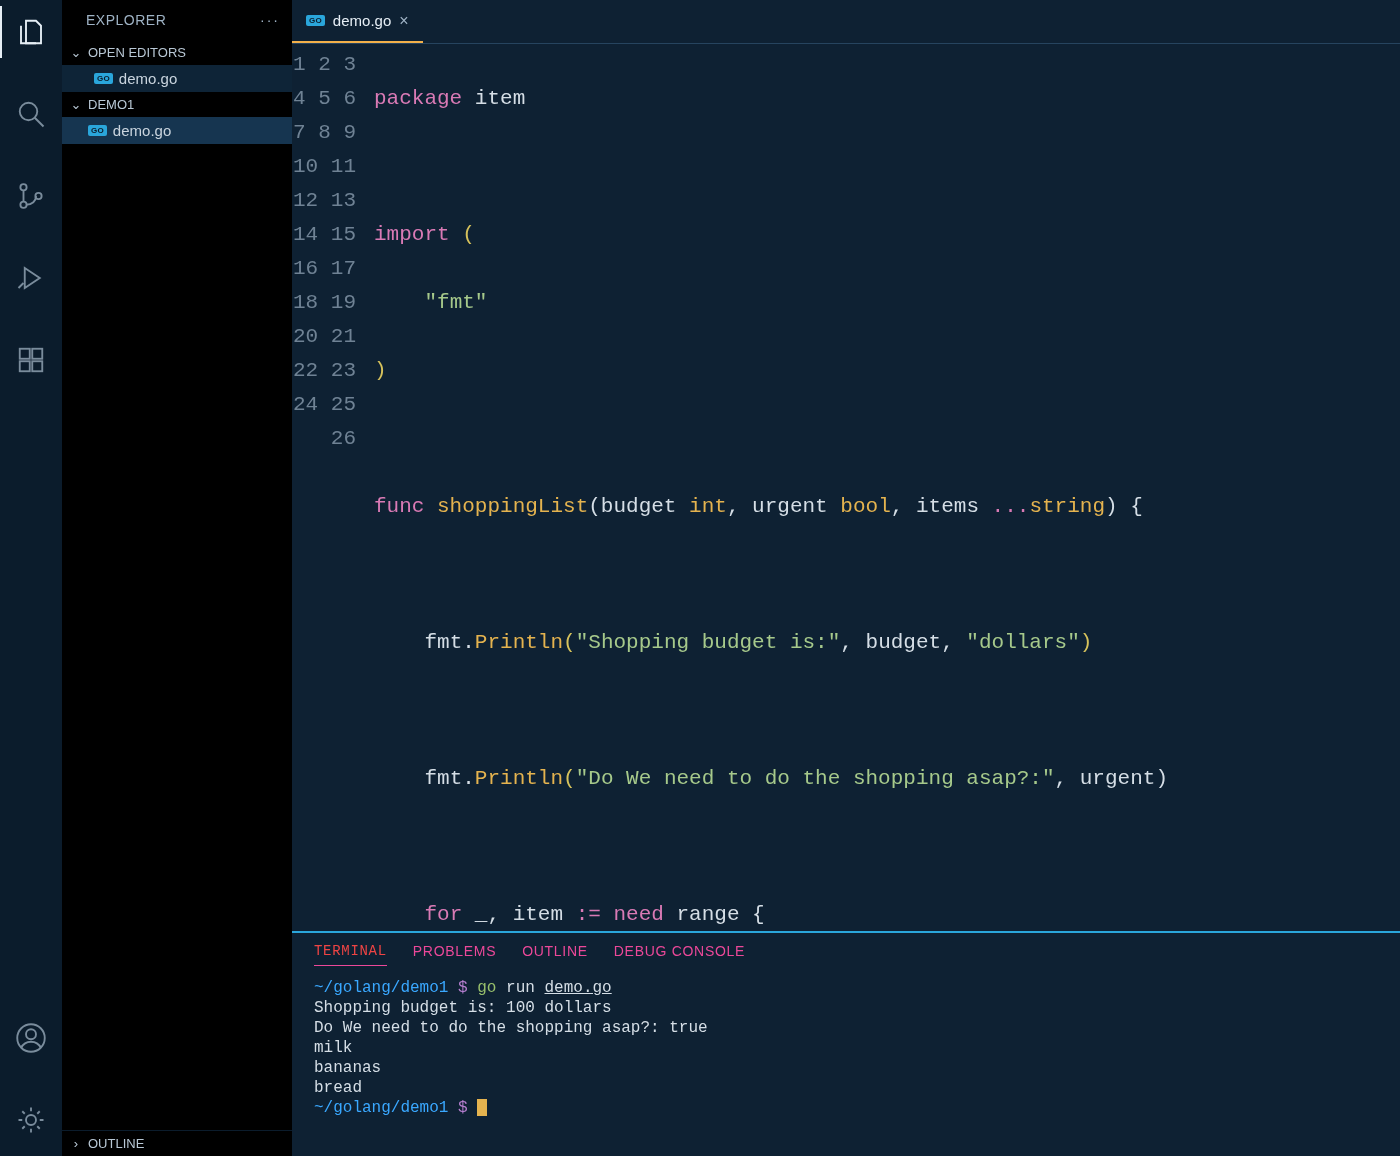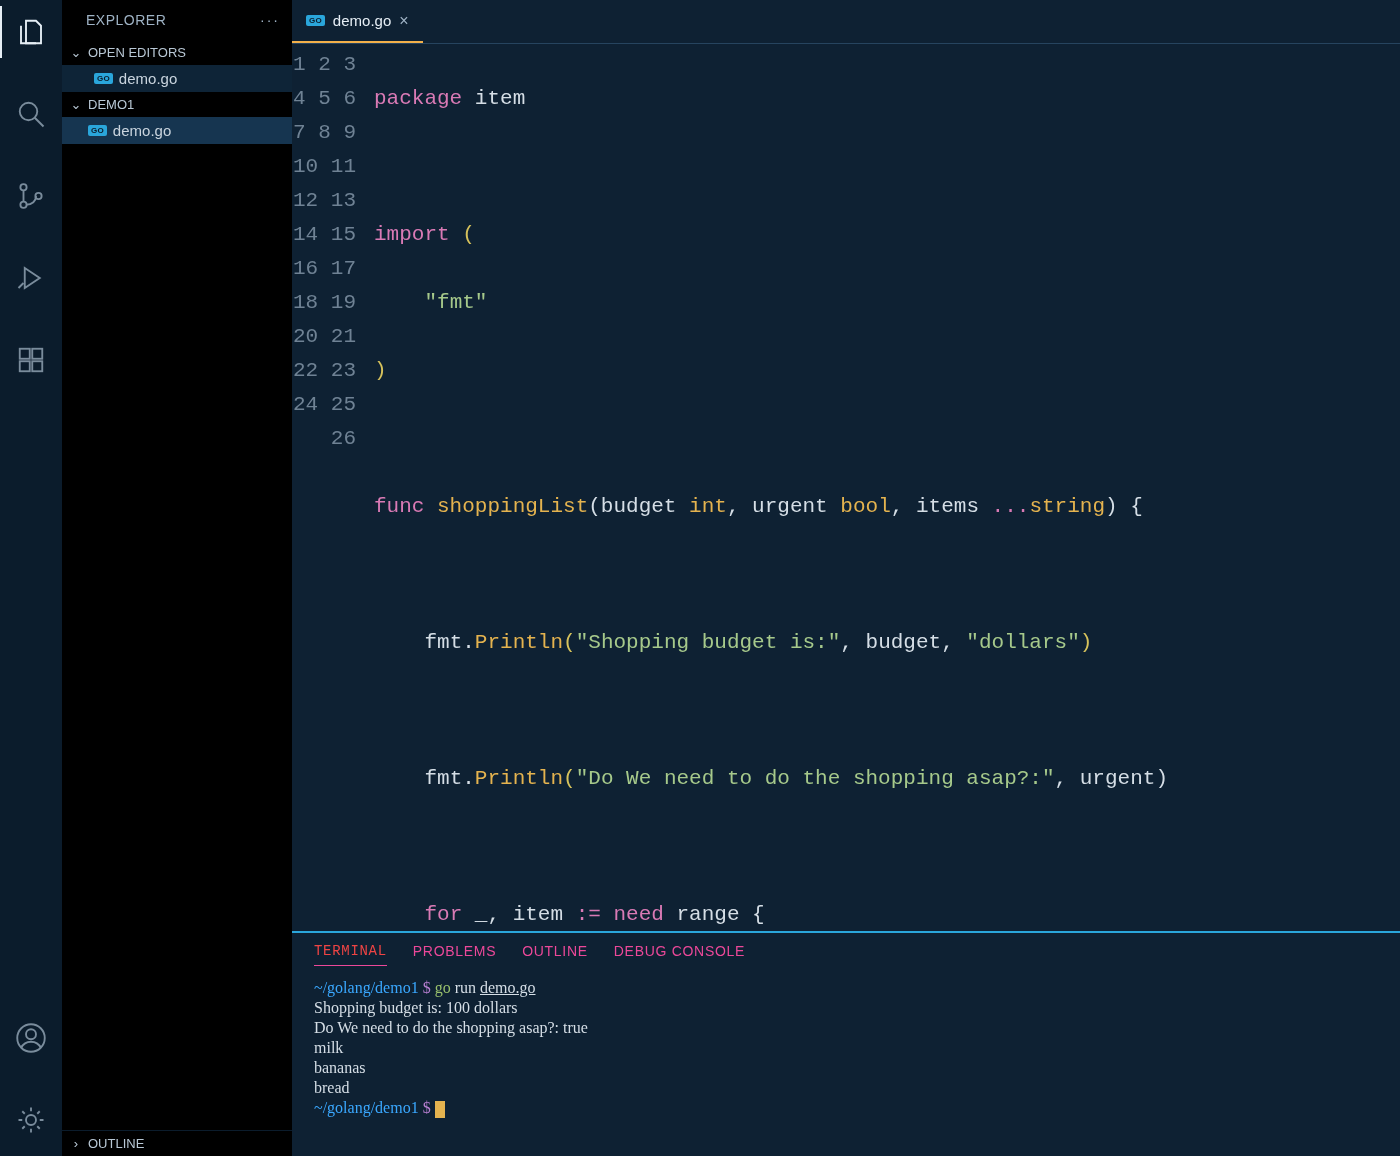--- a/index.html
+++ b/index.html
@@ -49,21 +49,21 @@
 .str { color:#a6c98b; }
 .punct { color:#d5dee6; }
 .paren-y { color:#d6c25c; }
 .dots { color:#d97ab5; }
 
 
 .panel { height:225px; border-top:2px solid #2aa6db; background:#0e2133; display:flex; flex-direction:column; }
 .panel-tabs { display:flex; gap:26px; padding:10px 22px; font-family:-apple-system,'Segoe UI',Arial,sans-serif; font-size:14px; letter-spacing:0.7px; }
 .panel-tab { color:#ec4899; cursor:pointer; padding-bottom:6px; }
 .panel-tab.active { color:#ef4444; border-bottom:1px solid #ec4899;font-family:Liberation Mono, monospace; }
-.terminal { flex:1; padding:2px 22px; font-size:16px; line-height:20px; white-space:pre; color:#d5dee6; font-family:Liberation Serif, serif; }
+.terminal { flex:1; padding:2px 22px; font-size:16px; line-height:20px; white-space:pre; color:#d5dee6; font-family:Liberation Mono, monospace; }
 .t-cyan { color:#3aa8ff; }
 .t-purple { color:#b77fd1; }
 .t-green { color:#98c06c; }
 .t-underline { text-decoration:underline; }
 .cursor { display:inline-block; width:10px; height:17px; background:#e4b34f; vertical-align:middle; }
 
 .ellipsis { letter-spacing:2px; cursor:pointer; color:#9fb3c5; }
 </style>
 </head>
 <body>

